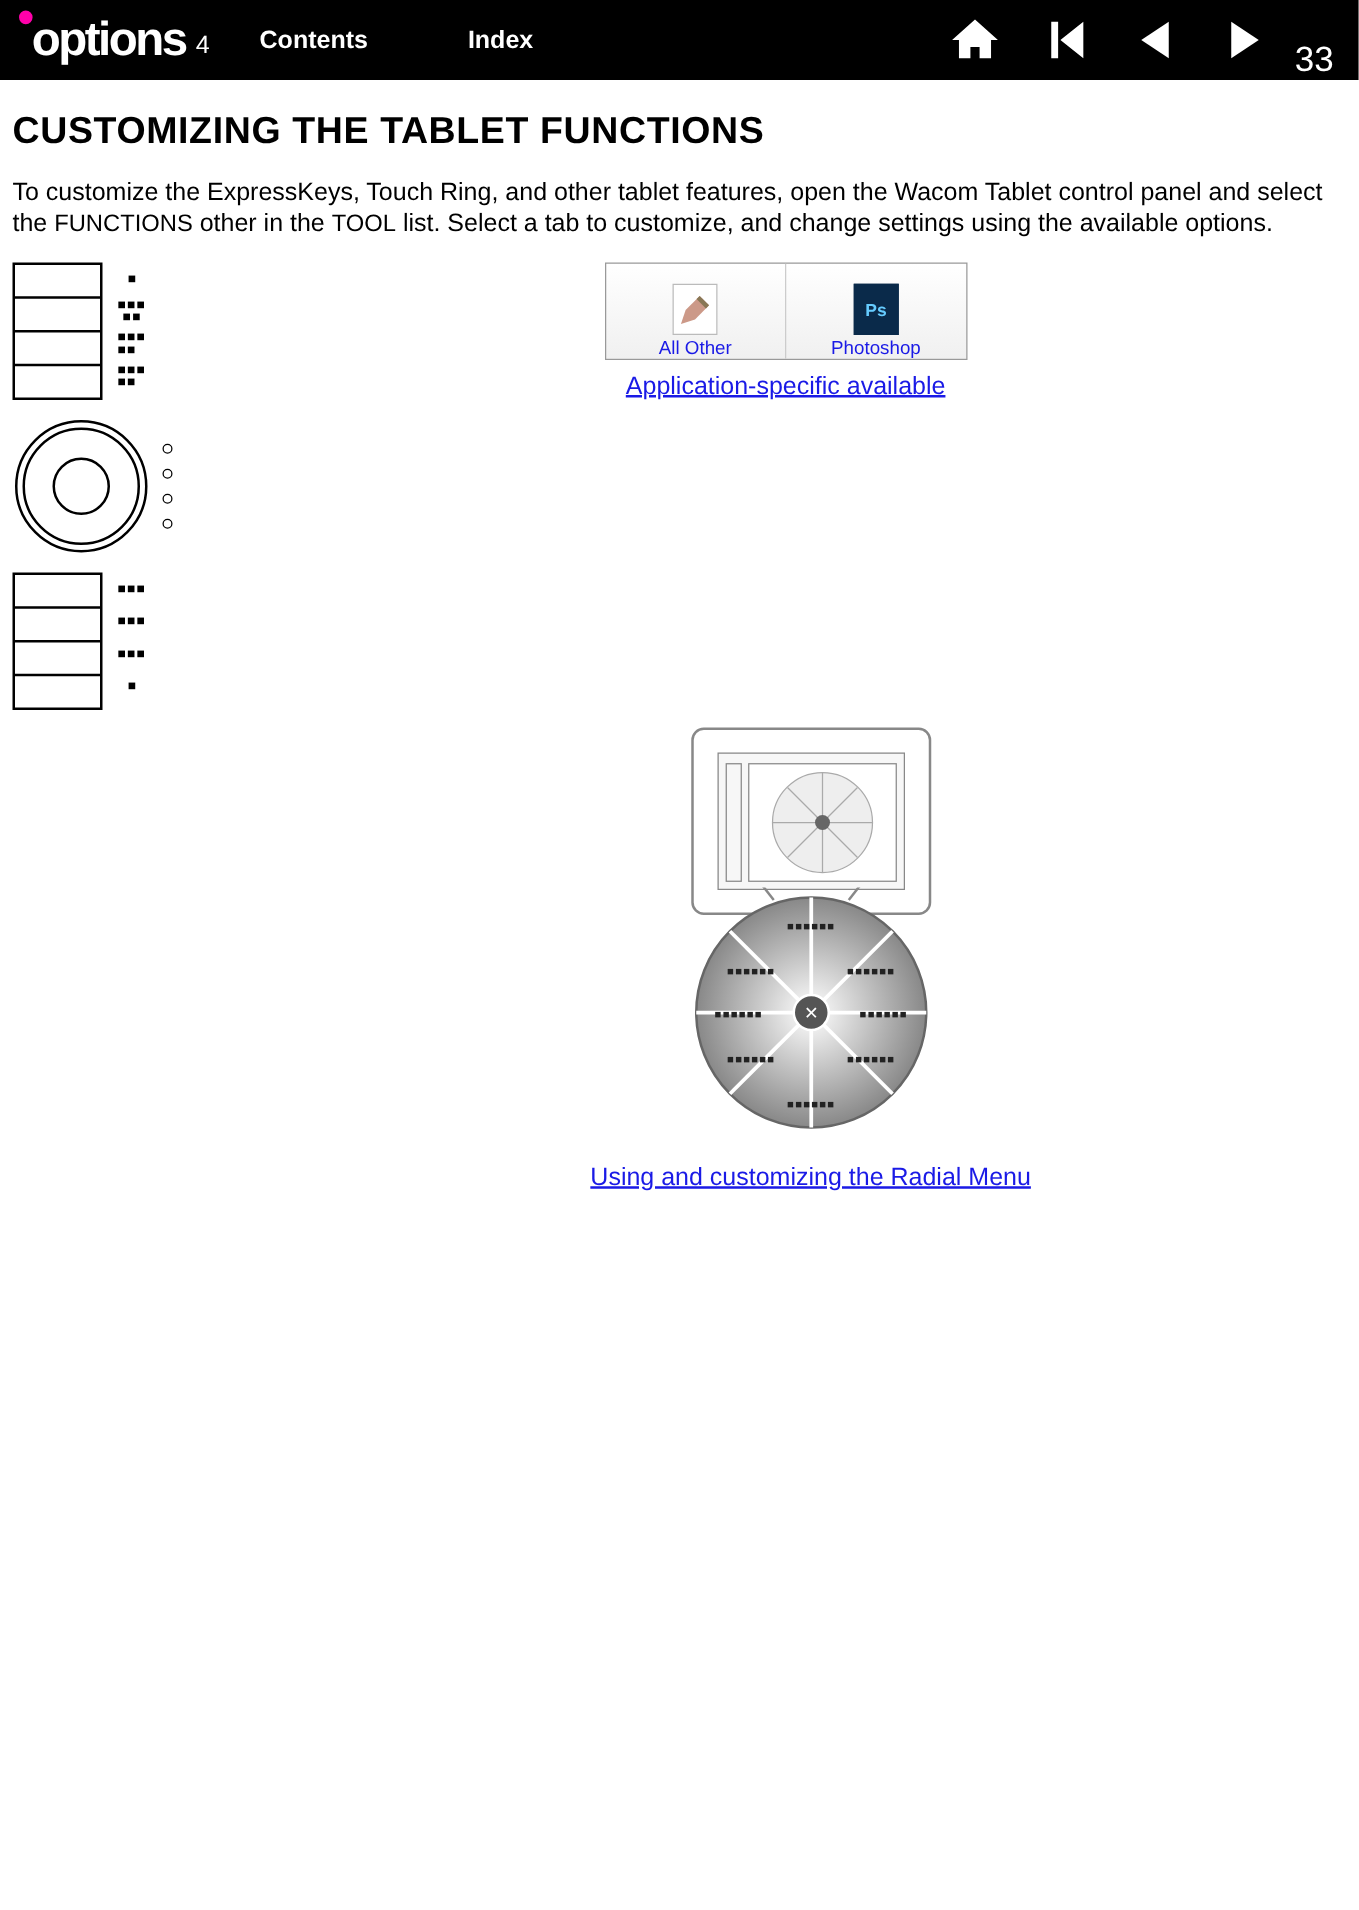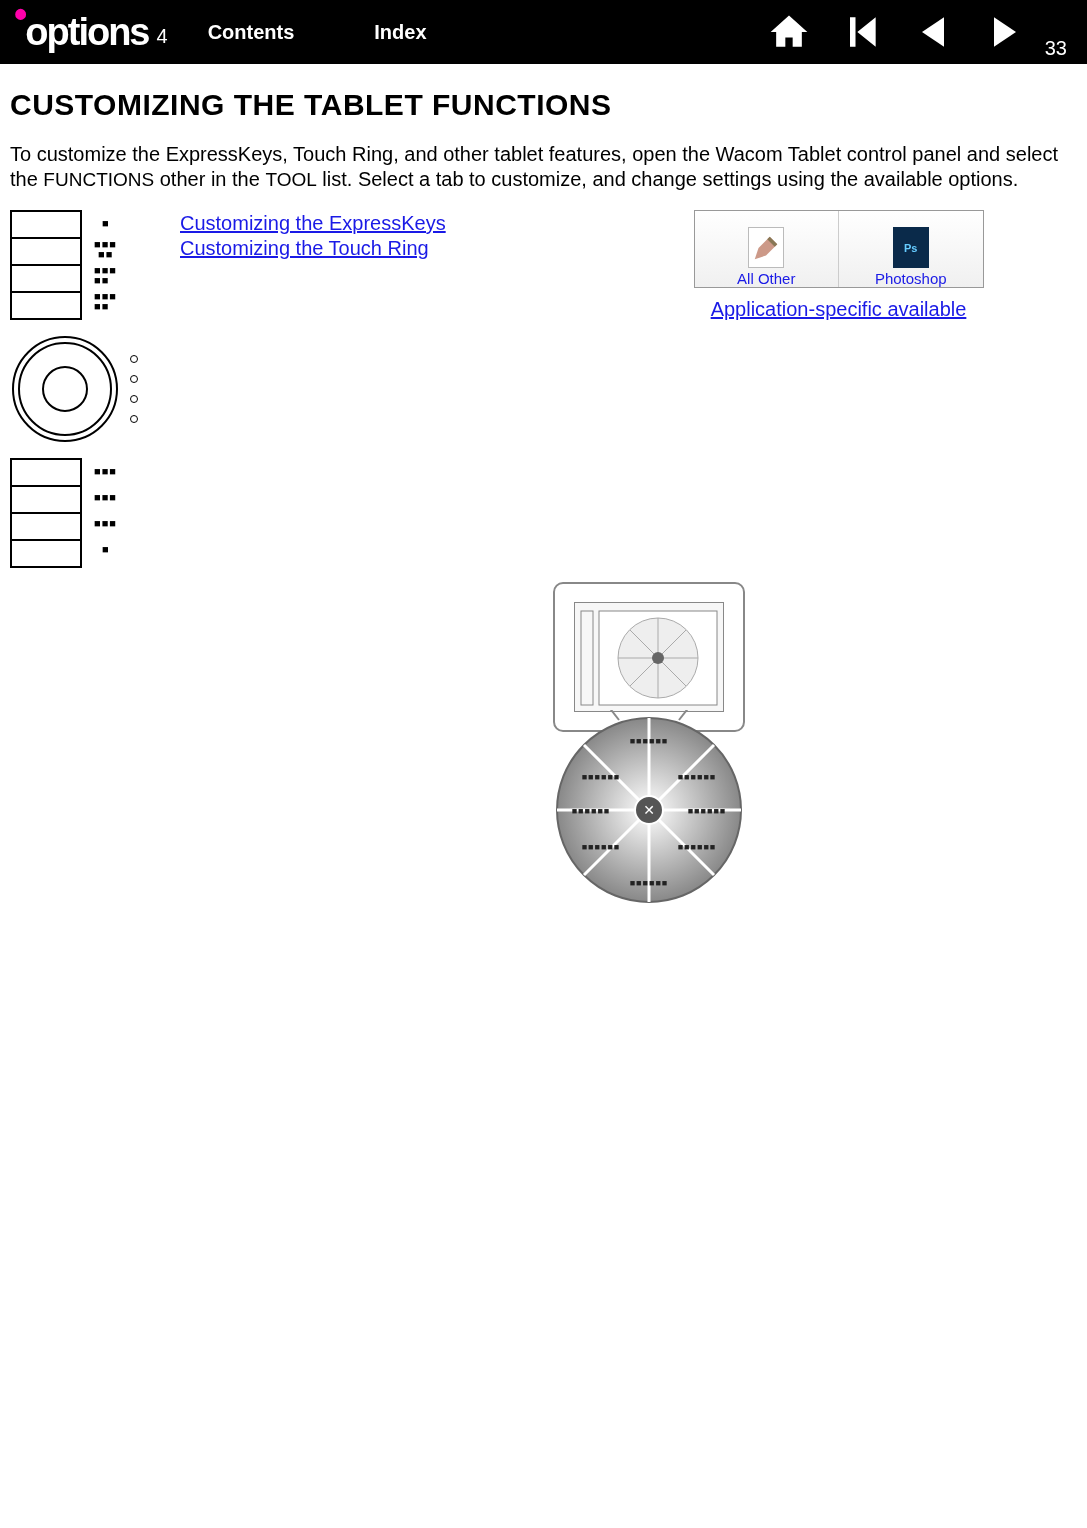--- a/index.html
+++ b/index.html
@@ -27,41 +27,41 @@
     color: #fff;
     margin-right: 40px;
   }
   .logo .dot { color: #f0a; font-size: 38px; line-height: 0; position: relative; top: -18px; left: 2px; }
   .logo .sub { font-size: 20px; font-weight: 400; letter-spacing: 0; margin-left: 6px; position: relative; top: -2px;}
   .navlinks { display: flex; gap: 80px; }
   .navlinks span { font-size: 20px; font-weight: 700; cursor: pointer; }
   .spacer { flex: 1; }
   .navicons { display: flex; gap: 28px; align-items: center; }
   .navicons svg { width: 44px; height: 44px; cursor: pointer; }
-  .pagenum { font-size: 20px; margin-left: 18px; margin-top: 32px; }
+  .pagenum { font-size: 28px; margin-left: 18px; margin-top: 32px; }
   .content { padding: 24px 10px 10px 10px; }
   h1 { font-size: 30px; font-weight: 700; letter-spacing: 0.5px; margin-bottom: 20px; }
   .intro { font-size: 20px; line-height: 1.25; max-width: 1060px; }
   .scaps { font-variant: small-caps; font-size: 19px; }
   a.link { color: #1a1ae6; text-decoration: underline; font-size: 20px; cursor: pointer; }
   .row1 { display: flex; margin-top: 18px; }
   .leftcol { width: 170px; }
   .linkcol { width: 420px; padding-top: 2px; }
   .linkcol .link { display: block; margin-bottom: 2px; }
   .rightcol { flex: 1; display: flex; flex-direction: column; align-items: center; }
   .appbox {
     border: 1px solid #999;
     background: linear-gradient(#fff,#f0f0f0);
     display: flex;
     width: 290px;
     height: 78px;
   }
   .appitem { flex: 1; display: flex; flex-direction: column; align-items: center; justify-content: center; gap: 2px; font-size: 15px; color: #1a1ae6; border-right: 1px solid #ccc;}
   .appitem:last-child { border-right: none; }
-  .appicon { width: 36px; height: 52px; border: 1px solid #bbb; display:flex; align-items:center; justify-content:center; font-size:11px; background:#fff;margin-top:16px;}
+  .appicon { width: 36px; height: 52px; border: 1px solid #bbb; display:flex; align-items:center; justify-content:center; font-size:14px; background:#fff;margin-top:16px;}
   .appicon.ps { background:#0a2a4a; color:#6cf; border-color:#0a2a4a; font-weight:700;}
   .applink { margin-top: 10px; text-align:center; }
 
   
   .ek-group { display:flex; align-items:flex-start; gap:12px; margin-bottom:14px;}
   .ek-block { width:72px; height:110px; border:2px solid #000; display:flex; flex-direction:column;}
   .ek-block div { flex:1; border-bottom:2px solid #000;}
   .ek-block div:last-child { border-bottom:none;}
   .ek-dots { font-size:11px; line-height:10px; letter-spacing:1px;}
   .ek-dots div { height:26px; display:flex; align-items:center;}
@@ -155,24 +155,20 @@
           </div>
         <div class="ek-dots">
           <div>■■■</div>
             <div>■■■</div>
             <div>■■■</div>
             <div>&nbsp;&nbsp;■</div>
         </div>
       </div>
     </div>
 
-    <div class="linkcol">
-      <a class="link">Customizing the ExpressKeys</a>
-      <a class="link">Customizing the Touch Ring</a>
-    </div>
 
     <div class="rightcol">
       <div class="appbox">
         <div class="appitem">
           <div class="appicon">
             <svg width="30" height="30" viewBox="0 0 24 24">
                 <path fill="#c98" d="M3 21l3-9 9-9 6 6-9 9-9 3z"></path>
                 <path fill="#875" d="M15 3l6 6-2 2-6-6z"></path>
               </svg>
           </div>
@@ -234,17 +230,18 @@
             <text x="100" y="176" text-anchor="middle">■■■■■■</text>
             <text x="52" y="70" text-anchor="middle">■■■■■■</text>
             <text x="148" y="70" text-anchor="middle">■■■■■■</text>
             <text x="42" y="104" text-anchor="middle">■■■■■■</text>
             <text x="158" y="104" text-anchor="middle">■■■■■■</text>
             <text x="52" y="140" text-anchor="middle">■■■■■■</text>
             <text x="148" y="140" text-anchor="middle">■■■■■■</text>
           </g>
         </svg>
       </div>
+      <a class="link radial-link">Using and customizing the Radial Menu</a>
     </div>
   </div>
 </div>
 
 <div style="height:740px"></div>
 
 </body></html>

